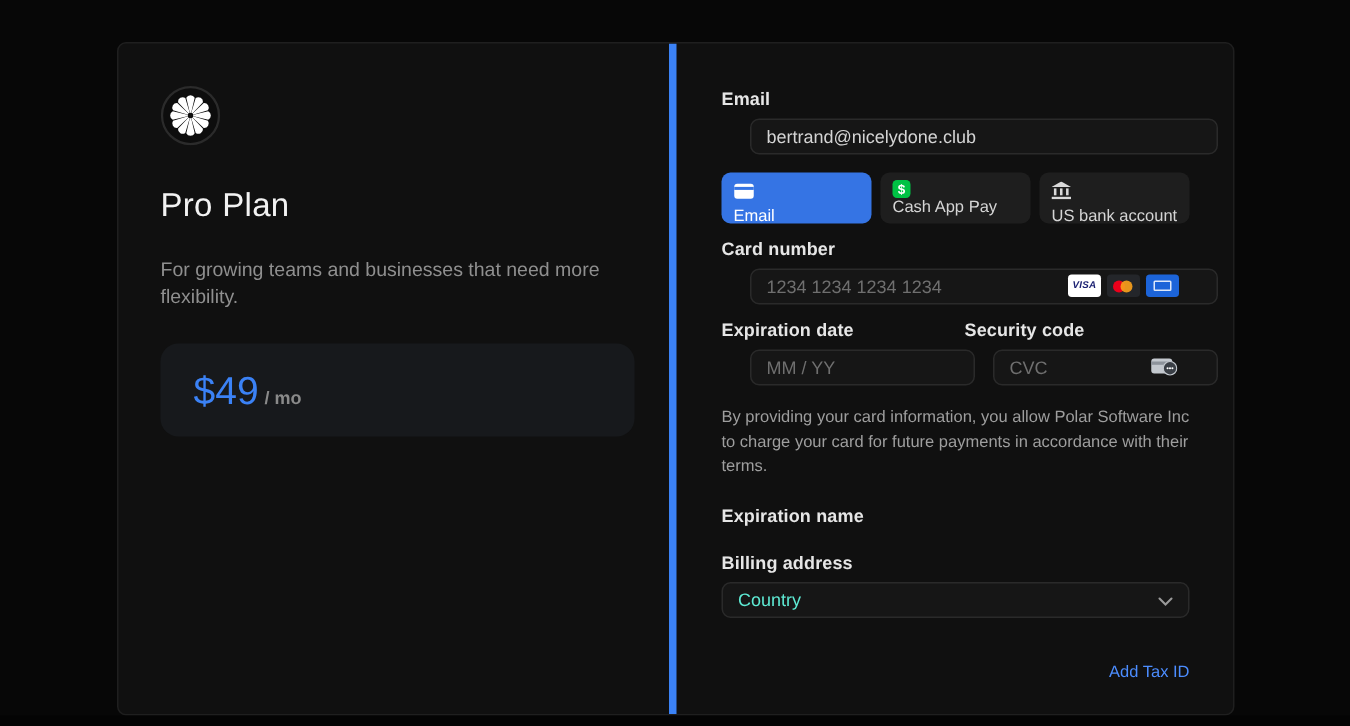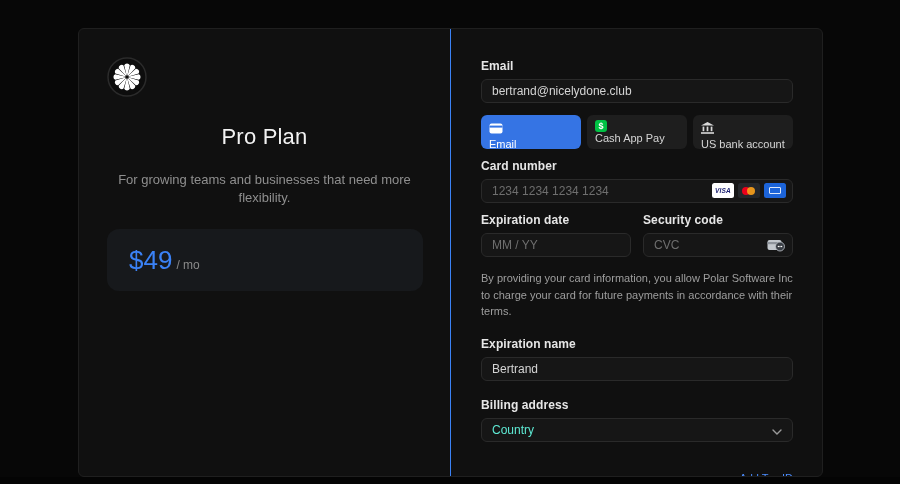--- a/index.html
+++ b/index.html
@@ -12,48 +12,49 @@
   }
   .viewport { position:relative; width:900px; height:484px; background:#070707; }
 
   .checkout-card {
     position:absolute; left:78px; top:28px; width:745px; height:449px;
     background:#101010; border:1px solid #1f1f1f; border-radius:6px;
     display:flex; overflow:hidden;
   }
 
   
-  .left-col { width:372px; flex:0 0 372px; border-right:1px solid #3b82f6; padding:28px;text-align:center; }
+  .left-col { width:372px; flex:0 0 372px; border-right:5px solid #3b82f6; padding:28px; }
   .logo-wrap { width:40px; height:40px; }
   .product-name { margin-top:27px; font-size:22px; font-weight:500; color:#f2f2f2; letter-spacing:.2px; }
   .product-desc { margin-top:21px; font-size:13px; color:#8f8f8f; line-height:1.4; }
   .price-card {
     margin-top:22px; height:62px; width:316px; background:#17191c; border-radius:12px;
     display:flex; align-items:center; justify-content:space-between; padding:0 20px 0 22px;
   }
   .price-main { display:flex; align-items:baseline; gap:4px; }
   .price-amount { font-size:26px; color:#3b82f6; font-weight:400; }
-  .price-interval { font-size:12px; color:#8a8a8a; }
+  .price-interval { font-size:12px; color:#8a8a8a;font-weight:bold; }
   .price-right { display:flex; align-items:center; gap:8px; }
   .price-original { font-size:13px; color:#606366; text-decoration:line-through; }
   .price-original .sub { font-size:8px; }
   .discount-badge {
     font-size:12px; color:#cfd3d8; padding:3px 12px; border-radius:4px;
     background:
       radial-gradient(circle at 0 50%, rgba(0,0,0,0) 3px, #2c2f34 3.5px) left/51% 100% no-repeat,
       radial-gradient(circle at 100% 50%, rgba(0,0,0,0) 3px, #2c2f34 3.5px) right/51% 100% no-repeat;
   }
 
   
   .right-col { flex:1; padding:30px 30px 0 30px; }
   .field-label { font-size:12px; font-weight:600; color:#e6e6e6; margin-bottom:6px; letter-spacing:.1px; }
   .text-input {
     width:100%; height:24px; background:#161616; border:1px solid #2a2a2a; border-radius:6px;
     color:#d4d4d4; font-size:12px; padding:0 10px; outline:none;
     font-family:"Liberation Sans","DejaVu Sans",sans-serif;
+    margin-left:19px;
   }
   .text-input::placeholder { color:#6f6f6f; }
 
   .tabs-row { display:flex; gap:6px; margin-top:12px; }
   .pay-tab {
     width:100px; height:34px; border-radius:6px; background:#1e1e1e;
     padding:5px 8px; cursor:pointer; display:flex; flex-direction:column; justify-content:space-between;
   }
   .pay-tab .tab-label { font-size:11px; color:#d5d5d5; white-space:nowrap; }
   .pay-tab.selected { background:#3574e4; }
@@ -231,21 +232,20 @@
               </svg>
             </span>
           </div>
         </div>
       </div>
 
       <p class="terms-text">By providing your card information, you allow Polar Software Inc to charge your card for future payments in accordance with their terms.</p>
 
       <div class="block-gap">
         <div class="field-label">Expiration name</div>
-        <input class="text-input" type="text" value="Bertrand" style="">
       </div>
 
       <div class="block-gap">
         <div class="field-label">Billing address</div>
         <div class="select-box">
           <span class="select-value">Country</span>
           <span>
             <svg width="10" height="6" viewBox="0 0 10 6">
                 <path d="M1 1 L5 5 L9 1" stroke="#9a9a9a" stroke-width="1.4" fill="none" stroke-linecap="round"></path>
               </svg>

